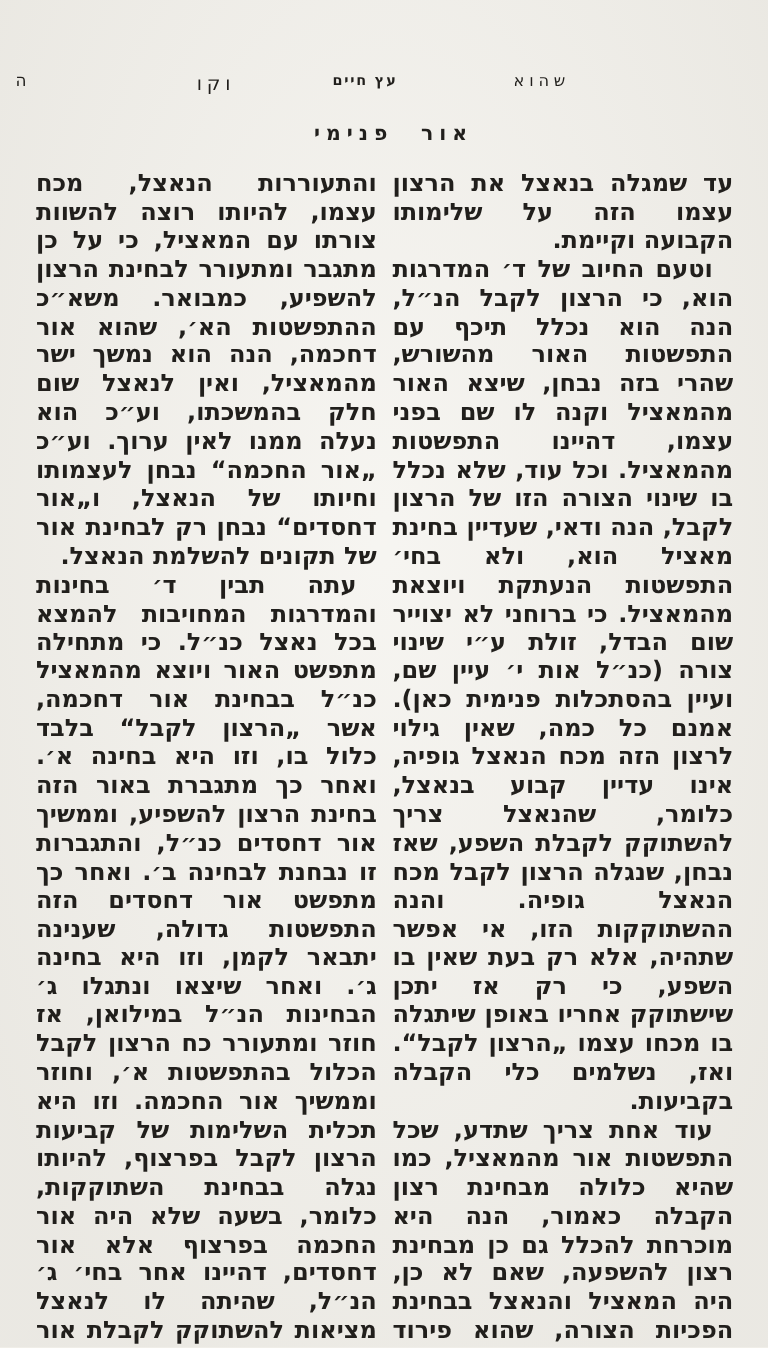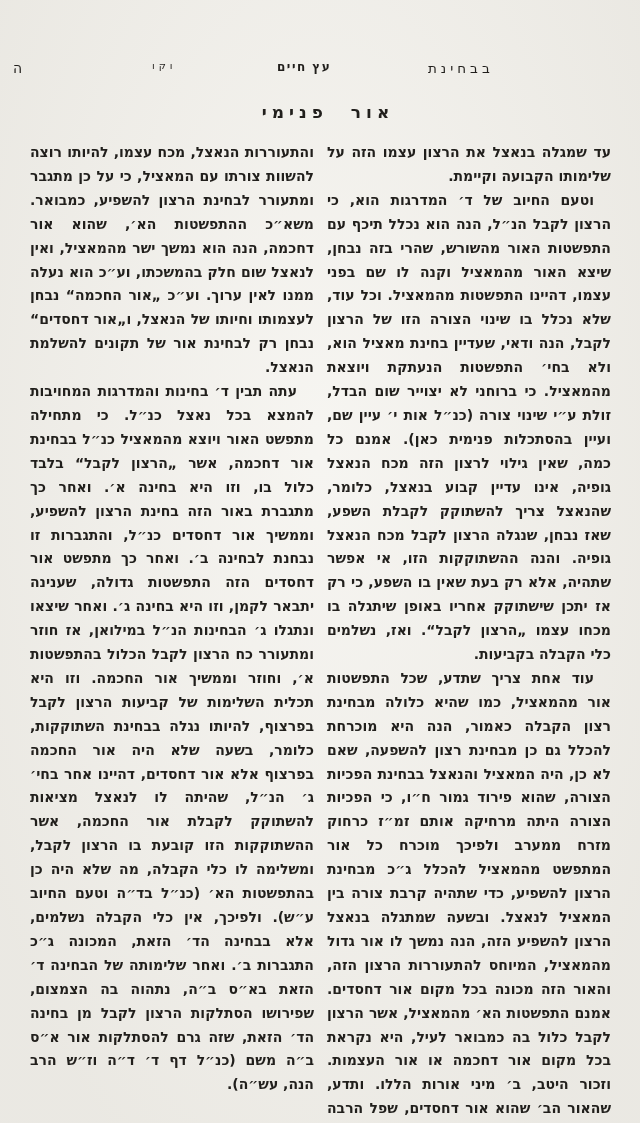--- a/index.html
+++ b/index.html
@@ -10,50 +10,50 @@
   }
   .page{
     position:relative;width:640px;height:1123px;
     background:
       radial-gradient(ellipse at 50% 40%, rgba(255,255,255,.35), rgba(0,0,0,.03) 85%),
       var(--paper,#f2f0ea);
     color:var(--ink,#201f1c);
   }
   .running-header span{position:absolute;top:60px;white-space:nowrap;}
   .folio{left:13px;font-size:14px;}
-  .sec-left{left:152px;font-size:10px;letter-spacing:4px;}
+  .sec-left{left:164px;font-size:16px;letter-spacing:4px;}
   .book{left:277px;font-size:12px;font-weight:bold;letter-spacing:1.5px;}
   .sec-right{left:428px;font-size:13.5px;letter-spacing:4px;}
   .title{
     position:absolute;top:102px;left:0;right:0;margin:0;
     text-align:center;font-size:17px;font-weight:bold;
     letter-spacing:5px;word-spacing:12px;padding-left:16px;
   }
   .columns{
     position:absolute;top:141px;left:30px;right:29px;
     display:flex;gap:13px;direction:rtl;
   }
   .col{flex:1 1 0;min-width:0;}
   .col p{
     margin:0;direction:rtl;unicode-bidi:embed;
-    font-size:14px;line-height:23.9px;font-weight:bold;
+    font-size:20px;line-height:23.9px;font-weight:bold;
     text-align:justify;color:var(--ink,#201f1c);
   }
   .col p.indent{text-indent:17px;}
 </style>
 </head>
 <body>
 
 <div class="page">
 
   <header class="running-header">
     <span class="folio">ה</span>
     <span class="sec-left">וקו</span>
     <span class="book">עץ חיים</span>
-    <span class="sec-right">בבחינת</span>
+    <span class="sec-right">שהוא</span>
   </header>
 
   <h1 class="title">אור פנימי</h1>
 
   <main class="columns">
     <section class="col">
       <p>עד שמגלה בנאצל את הרצון עצמו הזה על שלימותו הקבועה וקיימת.</p>
       <p class="indent">וטעם החיוב של ד׳ המדרגות הוא, כי הרצון לקבל הנ״ל, הנה הוא נכלל תיכף עם התפשטות האור מהשורש, שהרי בזה נבחן, שיצא האור מהמאציל וקנה לו שם בפני עצמו, דהיינו התפשטות מהמאציל. וכל עוד, שלא נכלל בו שינוי הצורה הזו של הרצון לקבל, הנה ודאי, שעדיין בחינת מאציל הוא, ולא בחי׳ התפשטות הנעתקת ויוצאת מהמאציל. כי ברוחני לא יצוייר שום הבדל, זולת ע״י שינוי צורה (כנ״ל אות י׳ עיין שם, ועיין בהסתכלות פנימית כאן). אמנם כל כמה, שאין גילוי לרצון הזה מכח הנאצל גופיה, אינו עדיין קבוע בנאצל, כלומר, שהנאצל צריך להשתוקק לקבלת השפע, שאז נבחן, שנגלה הרצון לקבל מכח הנאצל גופיה. והנה ההשתוקקות הזו, אי אפשר שתהיה, אלא רק בעת שאין בו השפע, כי רק אז יתכן שישתוקק אחריו באופן שיתגלה בו מכחו עצמו „הרצון לקבל“. ואז, נשלמים כלי הקבלה בקביעות.</p>
       <p class="indent">עוד אחת צריך שתדע, שכל התפשטות אור מהמאציל, כמו שהיא כלולה מבחינת רצון הקבלה כאמור, הנה היא מוכרחת להכלל גם כן מבחינת רצון להשפעה, שאם לא כן, היה המאציל והנאצל בבחינת הפכיות הצורה, שהוא פירוד גמור ח״ו, כי הפכיות הצורה היתה מרחיקה אותם זמ״ז כרחוק מזרח ממערב ולפיכך מוכרח כל אור המתפשט מהמאציל להכלל ג״כ מבחינת הרצון להשפיע, כדי שתהיה קרבת צורה בין המאציל לנאצל. ובשעה שמתגלה בנאצל הרצון להשפיע הזה, הנה נמשך לו אור גדול מהמאציל, המיוחס להתעוררות הרצון הזה, והאור הזה מכונה בכל מקום אור דחסדים. אמנם התפשטות הא׳ מהמאציל, אשר הרצון לקבל כלול בה כמבואר לעיל, היא נקראת בכל מקום אור דחכמה או אור העצמות. וזכור היטב, ב׳ מיני אורות הללו. ותדע, שהאור הב׳ שהוא אור דחסדים, שפל הרבה מהאור הא׳ שהוא אור דחכמה, משום שנמשך עם התגברות</p>
     </section>

